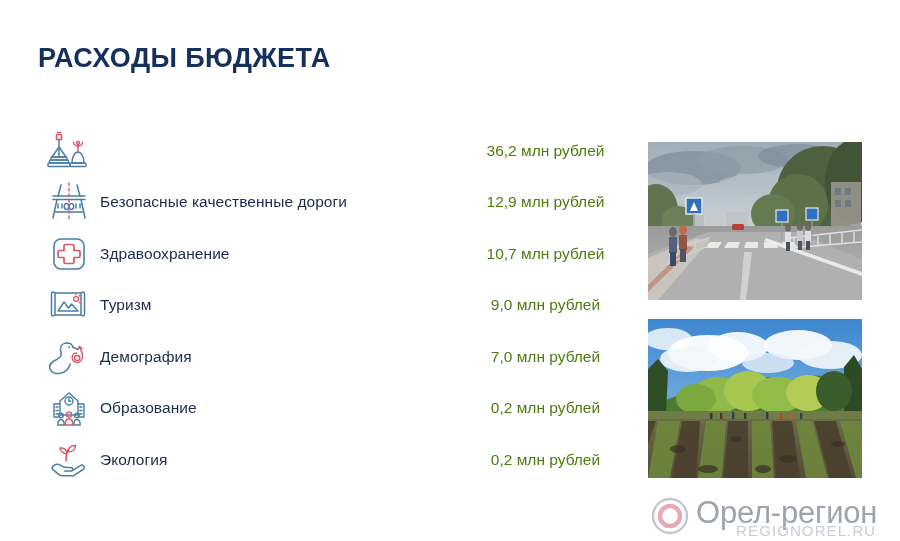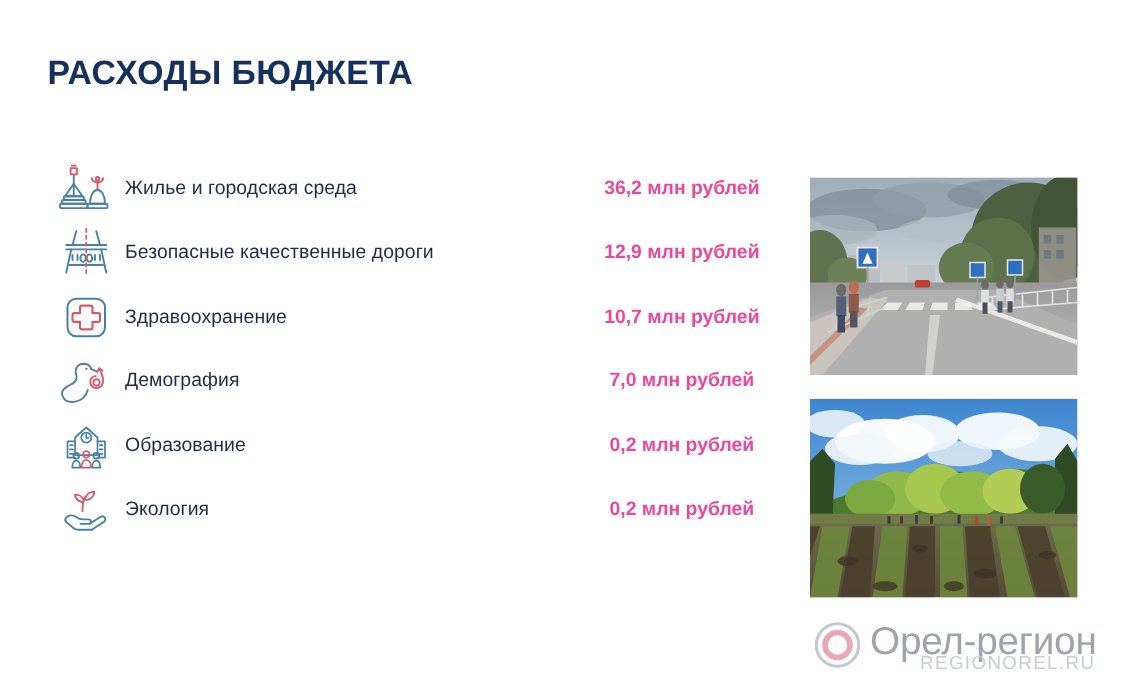--- a/index.html
+++ b/index.html
@@ -72,22 +72,22 @@
     color: #1b2c4d;
     white-space: nowrap;
     letter-spacing: 0.05px;
   }
   .value {
     position: absolute;
     left: 430px;
     width: 155px;
     text-align: center;
     font-size: 15.5px;
-    font-weight: bold;
-    color: #ec4899;
+    font-weight: normal;
+    color: #4d7c0f;
     white-space: nowrap;
   }
 
   
   .photo {
     position: absolute;
     overflow: hidden;
     background: #cfd6db;
   }
   #photo-street {
@@ -162,21 +162,20 @@
             <rect x="1" y="33" width="22" height="3.5" rx="1"></rect>
             <path d="M31 16 v6" stroke="#d45a68"></path>
             <path d="M31 16 c-3 0 -4.5 -2 -4.5 -3.5" stroke="#d45a68"></path>
             <path d="M31 16 c3 0 4.5 -2 4.5 -3.5" stroke="#d45a68"></path>
             <circle cx="31" cy="13" r="1.4" stroke="#d45a68"></circle>
             <path d="M25 33 c0 -7 3 -11 6 -11 c3 0 6 4 6 11 z"></path>
             <rect x="23" y="33" width="16" height="3.5" rx="1"></rect>
           </g>
         </svg>
       </div>
-      <div class="label">Жилье и городская среда</div>
       <div class="value">36,2 млн рублей</div>
     </div>
 
     <div class="row">
       <div class="icon-cell">
         <svg width="44" height="42" viewBox="0 0 44 42">
           <g fill="none" stroke="#4a7fa5" stroke-width="1.5" stroke-linecap="round" stroke-linejoin="round">
             <path d="M14 4 L11 15"></path>
             <path d="M30 4 L33 15"></path>
             <line x1="6" y1="15" x2="38" y2="15"></line>
@@ -204,20 +203,41 @@
       <div class="icon-cell">
         <svg width="44" height="42" viewBox="0 0 44 42">
           <rect x="7" y="6" width="30" height="30" rx="7" fill="none" stroke="#4a7fa5" stroke-width="1.6"></rect>
           <path d="M18.5 11.5 h7 a1.5 1.5 0 0 1 1.5 1.5 v4.5 h4.5 a1.5 1.5 0 0 1 1.5 1.5 v4 a1.5 1.5 0 0 1 -1.5 1.5 h-4.5 v4.5 a1.5 1.5 0 0 1 -1.5 1.5 h-7 a1.5 1.5 0 0 1 -1.5 -1.5 v-4.5 h-4.5 a1.5 1.5 0 0 1 -1.5 -1.5 v-4 a1.5 1.5 0 0 1 1.5 -1.5 h4.5 v-4.5 a1.5 1.5 0 0 1 1.5 -1.5 z" fill="none" stroke="#d45a68" stroke-width="1.7" stroke-linejoin="round"></path>
         </svg>
       </div>
       <div class="label">Здравоохранение</div>
       <div class="value">10,7 млн рублей</div>
     </div>
 
+    <div class="row">
+      <div class="icon-cell">
+        <svg width="44" height="42" viewBox="0 0 44 42">
+          <g fill="none" stroke="#4a7fa5" stroke-width="1.5" stroke-linecap="round" stroke-linejoin="round">
+            <path d="M8 9 h26 v22 h-26 z"></path>
+            <path d="M8 9 c-2 -1.5 -3.5 -1 -3.5 1 v20 c0 2 1.5 2.5 3.5 1"></path>
+            <path d="M34 31 c2 1.5 3.5 1 3.5 -1 v-20 c0 -2 -1.5 -2.5 -3.5 -1"></path>
+            <path d="M11 27 L17 18 L21.5 24 L24.5 20 L31 27 z"></path>
+          </g>
+          <g fill="none" stroke="#d45a68" stroke-width="1.3" stroke-linecap="round">
+            <circle cx="29" cy="15" r="2.4"></circle>
+            <line x1="29" y1="11" x2="29" y2="10"></line>
+            <line x1="33" y1="15" x2="34" y2="15"></line>
+            <line x1="32" y1="12" x2="32.8" y2="11.2"></line>
+            <line x1="32" y1="18" x2="32.8" y2="18.8"></line>
+          </g>
+        </svg>
+      </div>
+      <div class="label">Туризм</div>
+      <div class="value">9,0 млн рублей</div>
+    </div>
 
     <div class="row">
       <div class="icon-cell">
         <svg width="44" height="42" viewBox="0 0 44 42">
           <g fill="none" stroke="#4a7fa5" stroke-width="1.5" stroke-linecap="round" stroke-linejoin="round">
             <path d="M20 7 c-4 0 -6.5 2.5 -6.5 6 c0 2 0.8 3.3 0.8 5 c0 4 -4 5 -8 7.5 c-3.2 2 -4.5 5 -3 8 c1.5 3 5 4.5 9 4 c5.5 -0.7 9.5 -4.6 11 -9.5"></path>
             <path d="M20 7 c3 0 5 1.6 5.8 3.8"></path>
             <circle cx="22.2" cy="11" r="0.9" fill="#4a7fa5" stroke="none"></circle>
             <path d="M25.5 11 L31 13.5"></path>
           </g>

